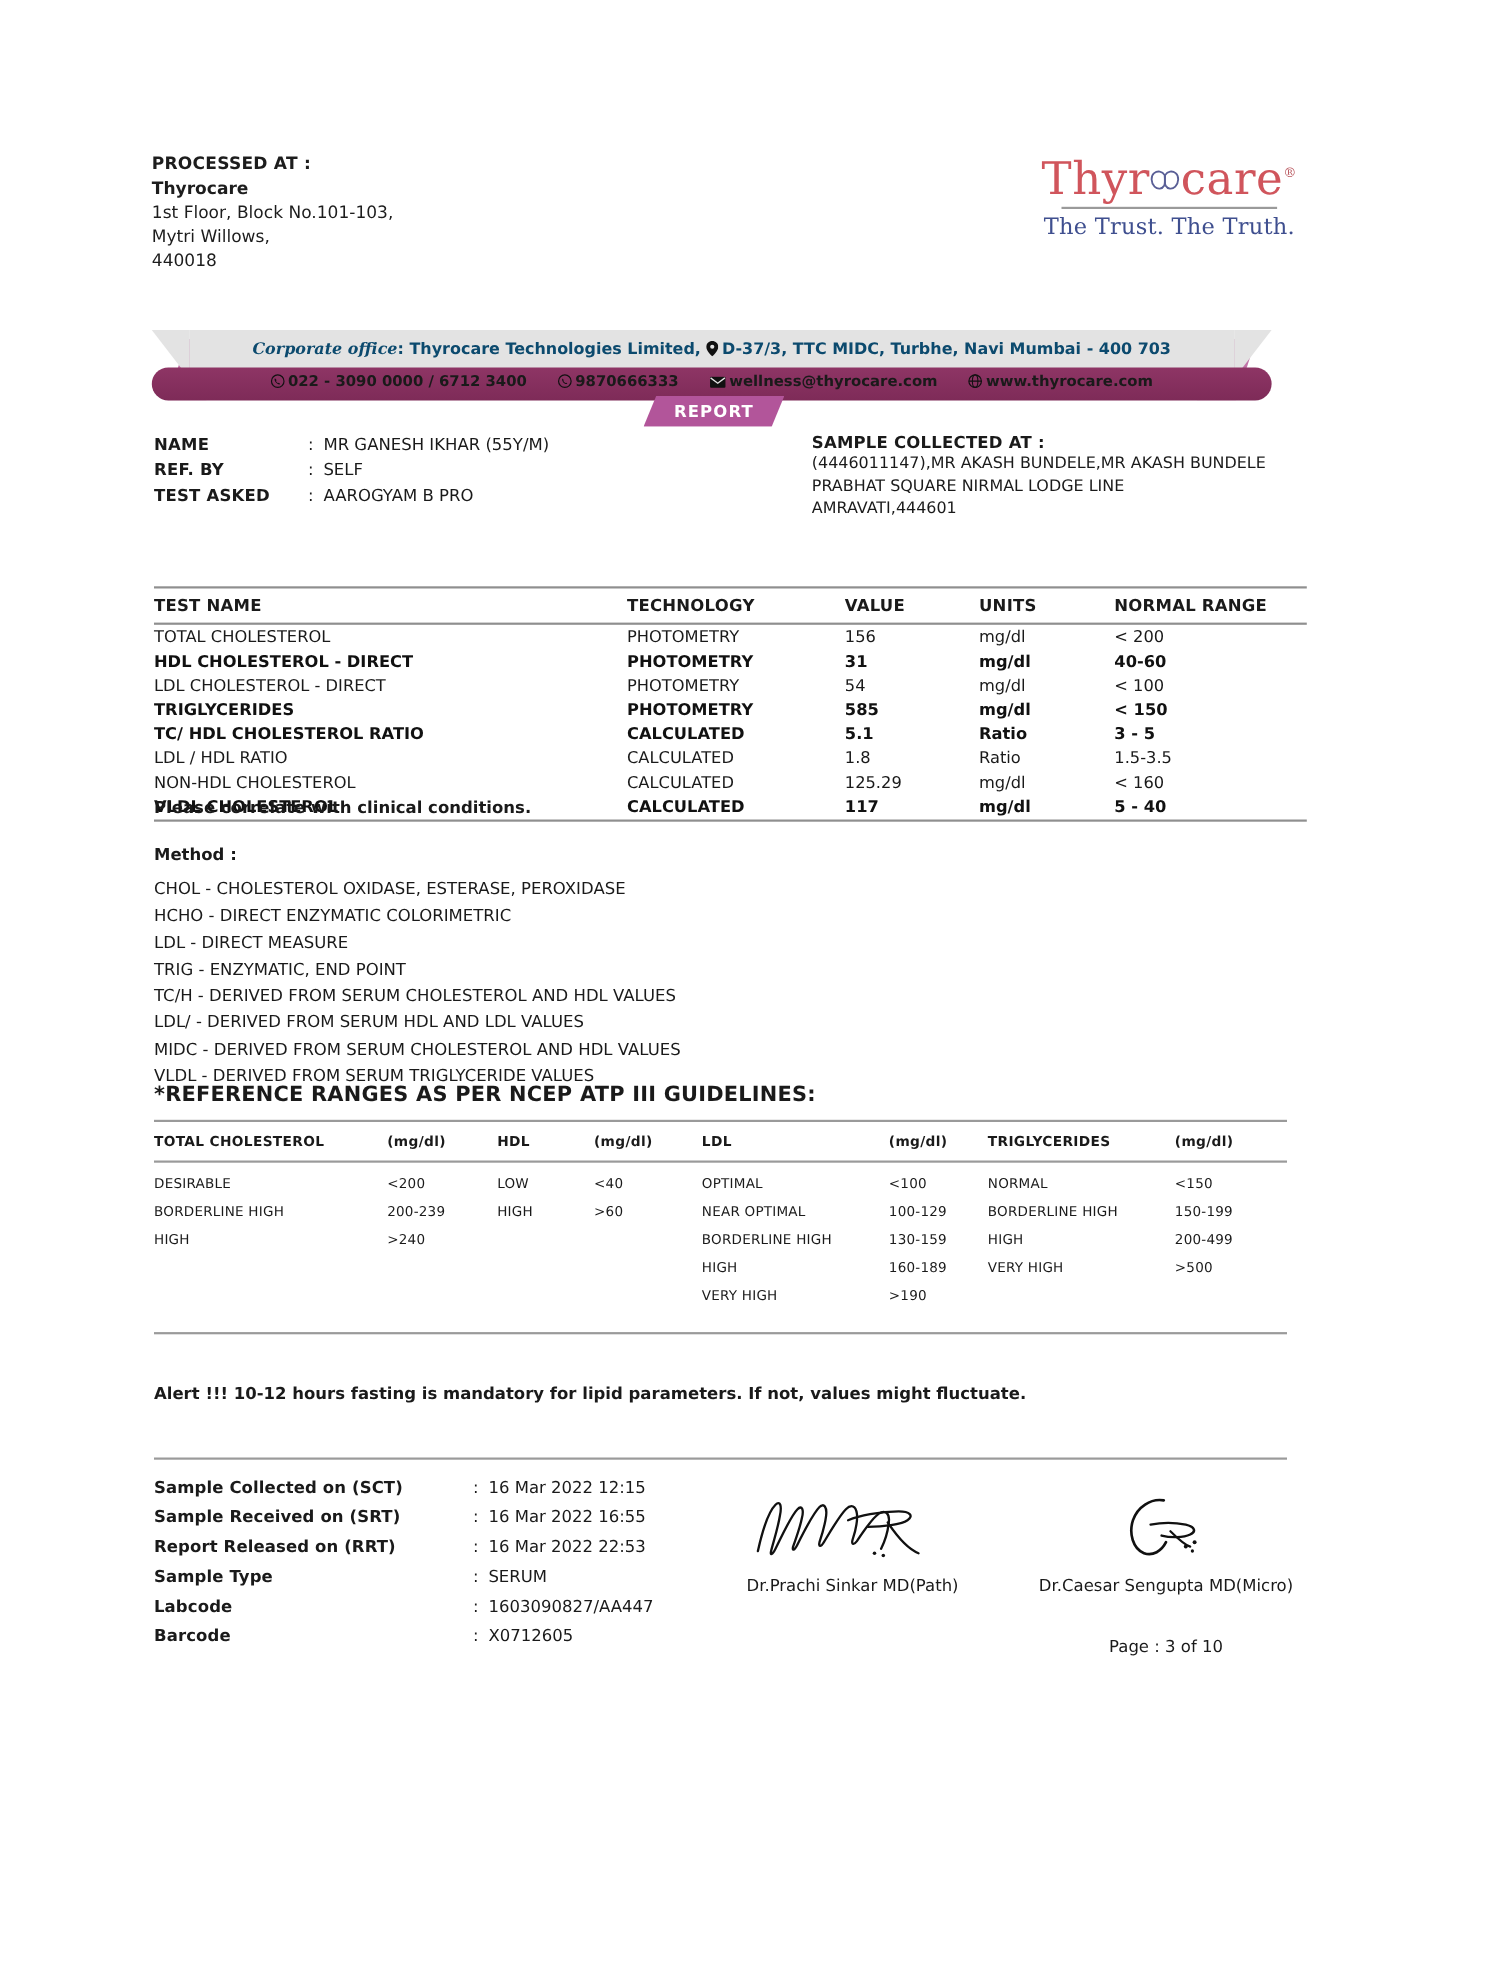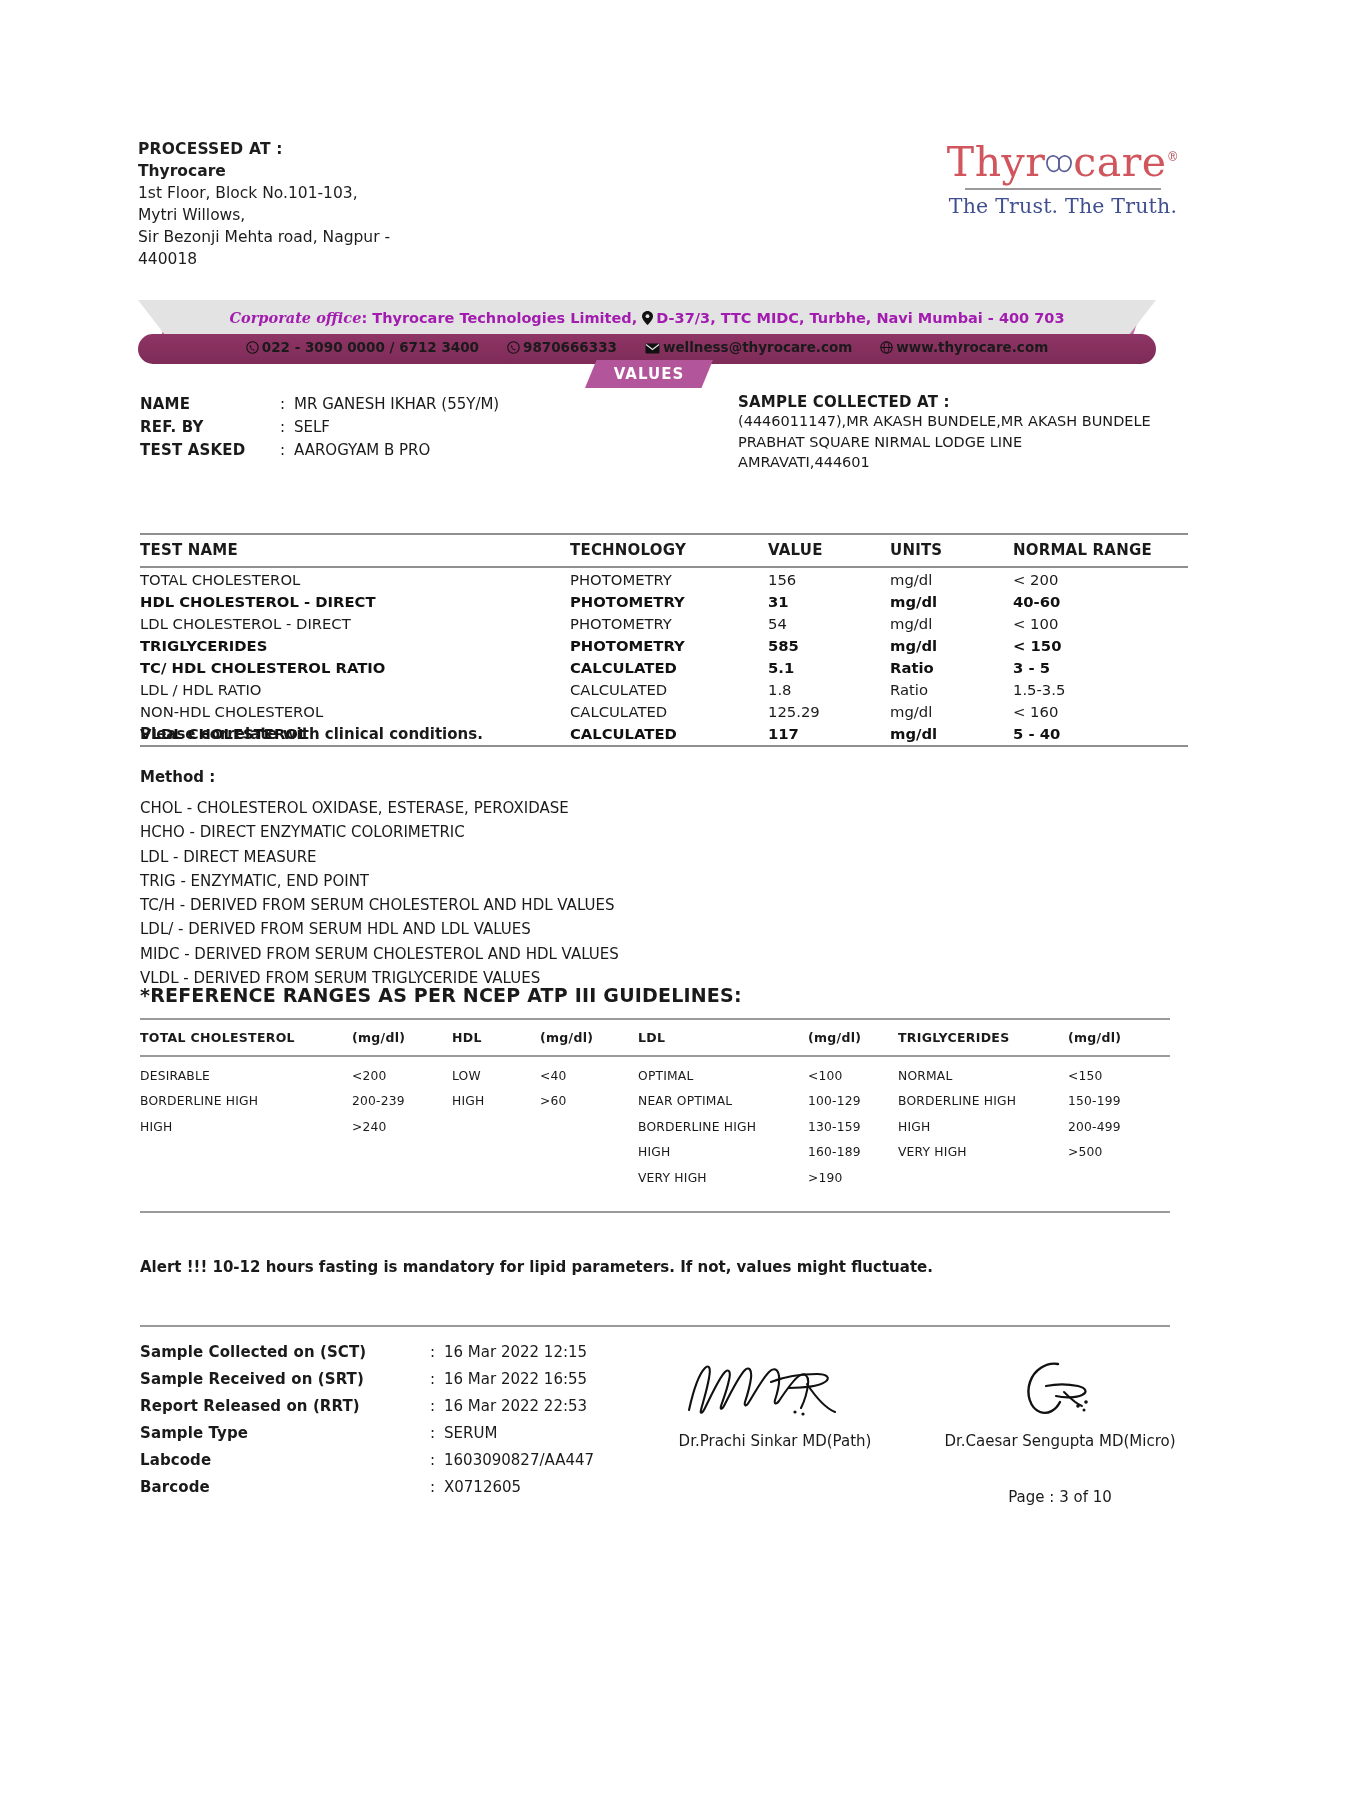--- a/index.html
+++ b/index.html
@@ -132,21 +132,21 @@
     background: linear-gradient(180deg, #8e3565 0%, #7e2b58 100%);
     border-radius: 15px;
   }
   .banner-line1 {
     position: absolute;
     left: 0; top: 9px;
     width: 1018px;
     text-align: center;
     font-size: 14.5px;
     font-weight: bold;
-    color: #a21caf;
+    color: #0c4a6e;
     white-space: nowrap;
   }
   .banner-line1 .ital {
     font-style: italic;
     font-family: "DejaVu Serif", "Liberation Serif", serif;
     font-weight: bold;
   }
   .banner-line2 {
     position: absolute;
     left: 0; top: 39px;
@@ -360,21 +360,20 @@
 <body>
 
 <div class="page">
 
   <div class="header">
     <div class="processed-block">
       <div class="ttl">PROCESSED AT :</div>
       <div class="org">Thyrocare</div>
       <div class="addr">1st Floor, Block No.101-103,</div>
       <div class="addr">Mytri Willows,</div>
-      <div class="addr">Sir Bezonji Mehta road, Nagpur -</div>
       <div class="addr">440018</div>
     </div>
 
     <div class="logo-block">
       <div class="logo-word"><span>Thyr</span><span class="logo-glyph"><svg width="30" height="26" viewBox="0 0 30 26">
               <path d="M14.8 6.2 C12.6 2.4 8.2 2.0 5.2 4.4 C2.0 7.0 2.2 13.2 5.6 16.6 C8.4 19.4 12.6 19.0 14.4 15.6 C15.0 14.4 15.2 12.4 14.8 6.2 Z" fill="none" stroke="#5a5f96" stroke-width="1.7"></path>
               <path d="M15.2 6.2 C17.4 2.4 21.8 2.0 24.8 4.4 C28.0 7.0 27.8 13.2 24.4 16.6 C21.6 19.4 17.4 19.0 15.6 15.6 C15.0 14.4 14.8 12.4 15.2 6.2 Z" fill="none" stroke="#5a5f96" stroke-width="1.7"></path>
             </svg></span><span>care</span><span class="reg">®</span></div>
       <div class="logo-rule"></div>
       <div class="logo-tag">The Trust. The Truth.</div>
@@ -407,21 +406,21 @@
               <rect x="0.5" y="0.5" width="14" height="10" rx="1" fill="#111"></rect>
               <path d="M1 1.5 L7.5 6.4 L14 1.5" fill="none" stroke="#e3e3e3" stroke-width="1.2"></path>
             </svg></span><span>wellness@thyrocare.com</span></span><span class="seg"><span class="ic"><svg width="13" height="13" viewBox="0 0 13 13">
               <circle cx="6.5" cy="6.5" r="5.7" fill="none" stroke="#111" stroke-width="1.1"></circle>
               <ellipse cx="6.5" cy="6.5" rx="2.5" ry="5.7" fill="none" stroke="#111" stroke-width="1"></ellipse>
               <path d="M1 6.5 H12" stroke="#111" stroke-width="1"></path>
             </svg></span><span>www.thyrocare.com</span></span>
     </div>
   </div>
 
-  <div class="report-tab">VALUES</div>
+  <div class="report-tab">REPORT</div>
 
   <div class="patient">
     <div class="pt-left">
       <div class="pt-row">
         <div class="pt-label">NAME</div>
         <div class="pt-colon">:</div>
         <div class="pt-val">MR GANESH IKHAR (55Y/M)</div>
       </div>
       <div class="pt-row">
         <div class="pt-label">REF. BY</div>

